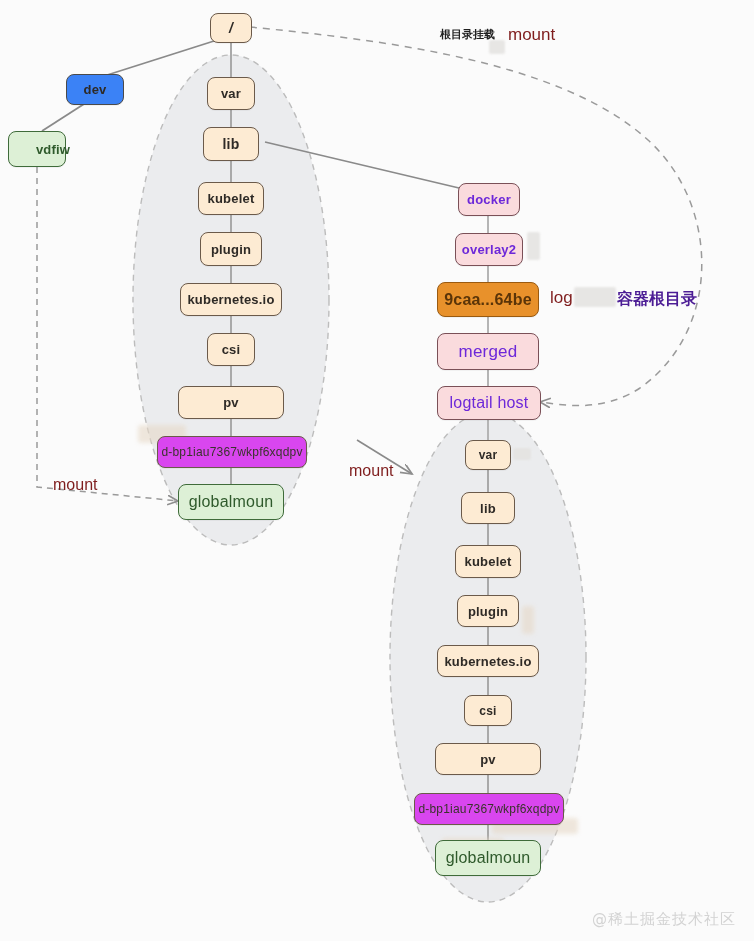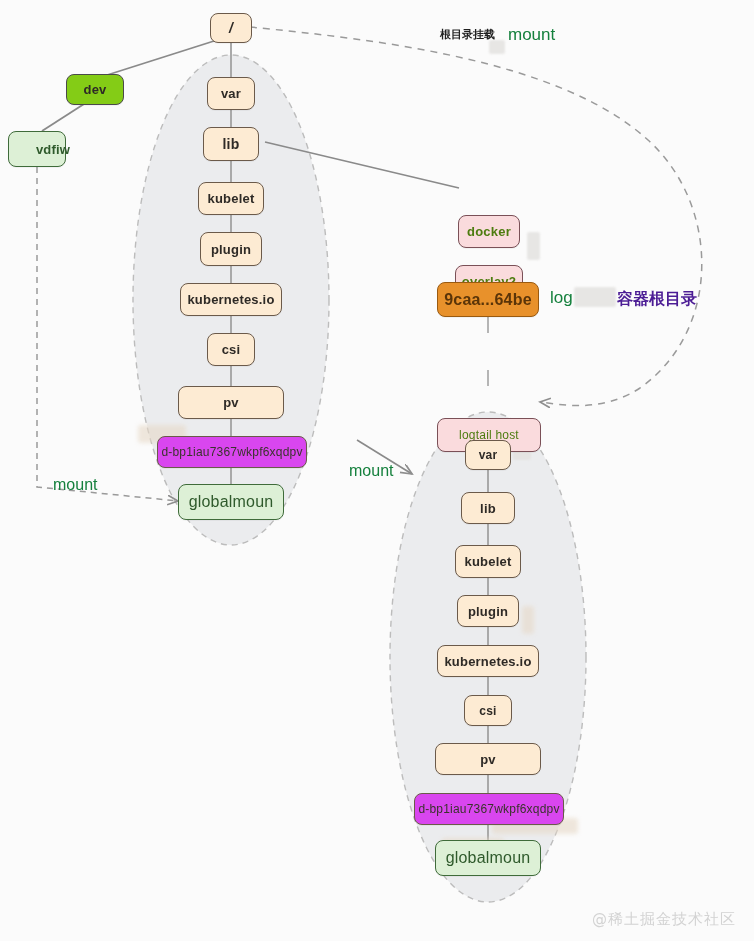--- a/index.html
+++ b/index.html
@@ -17,29 +17,29 @@
     display:flex;align-items:center;justify-content:center;
     border-radius:8px;
     border:1.6px solid #5a4b42;
     font-weight:700;
     color:#2e2a26;
     white-space:nowrap;
     letter-spacing:.2px;
     box-shadow:0 1px 0 rgba(0,0,0,0.04);
   }
   .n-orange{background:#fdebd3;border-color:#6b5a4a;}
-  .n-white {background:#84cc16;border-color:#4a4a4a;}
+  .n-white {background:#3b82f6;border-color:#4a4a4a;}
   .n-green {background:#ddf0d6;border-color:#3f6b3a;color:#2f5a2c;}
-  .n-pink  {background:#fadbdd;border-color:#7a5057;color:#4d7c0f;margin-top:32px;}
+  .n-pink  {background:#fadbdd;border-color:#7a5057;color:#6d28d9;}
   .n-amber {background:#e8912b;border-color:#9a5a10;color:#5a3408;}
   .n-id    {background:#d946ef;border-color:#6b5a4a;font-weight:400;color:#3a332c;}
 
   .label{
     position:absolute;
-    color:#15803d;
+    color:#7f1d1d;
     white-space:nowrap;
     font-weight:400;
   }
   .label-cjk{
     position:absolute;
     color:#1f1f1f;
     font-weight:700;
     white-space:nowrap;
     font-family:"DejaVu Sans",sans-serif;
   }
@@ -149,21 +149,22 @@
   <div class="node n-orange" style="left:200px;top:232px;width:62px;height:34px;font-size:13px;">plugin</div>
   <div class="node n-orange" style="left:180px;top:283px;width:102px;height:33px;font-size:13px;">kubernetes.io</div>
   <div class="node n-orange" style="left:207px;top:333px;width:48px;height:33px;font-size:13px;">csi</div>
   <div class="node n-orange" style="left:178px;top:386px;width:106px;height:33px;font-size:13px;">pv</div>
   <div class="node n-id" style="left:157px;top:436px;width:150px;height:32px;font-size:12px;">d-bp1iau7367wkpf6xqdpv</div>
   <div class="node n-green" style="left:178px;top:484px;width:106px;height:36px;font-size:16px;font-weight:400;">globalmoun</div>
 
   <div class="node n-pink" style="left:458px;top:183px;width:62px;height:33px;font-size:13px;">docker</div>
   <div class="node n-pink" style="left:455px;top:233px;width:68px;height:33px;font-size:13px;">overlay2</div>
   <div class="node n-amber" style="left:437px;top:282px;width:102px;height:35px;font-size:16px;">9caa...64be</div>
-  <div class="node n-pink" style="left:437px;top:386px;width:104px;height:34px;font-size:12px;font-weight:400;">logtail  host</div>
+  <div class="node n-pink" style="left:437px;top:333px;width:102px;height:37px;font-size:17px;font-weight:400;">merged</div>
+  <div class="node n-pink" style="left:437px;top:386px;width:104px;height:34px;font-size:16px;font-weight:400;">logtail  host</div>
 
   <div class="node n-orange" style="left:465px;top:440px;width:46px;height:30px;font-size:12px;">var</div>
   <div class="node n-orange" style="left:461px;top:492px;width:54px;height:32px;font-size:13px;">lib</div>
   <div class="node n-orange" style="left:455px;top:545px;width:66px;height:33px;font-size:13px;">kubelet</div>
   <div class="node n-orange" style="left:457px;top:595px;width:62px;height:32px;font-size:13px;">plugin</div>
   <div class="node n-orange" style="left:437px;top:645px;width:102px;height:32px;font-size:13px;">kubernetes.io</div>
   <div class="node n-orange" style="left:464px;top:695px;width:48px;height:31px;font-size:12px;">csi</div>
   <div class="node n-orange" style="left:435px;top:743px;width:106px;height:32px;font-size:13px;">pv</div>
   <div class="node n-id" style="left:414px;top:793px;width:150px;height:32px;font-size:12px;">d-bp1iau7367wkpf6xqdpv</div>
   <div class="node n-green" style="left:435px;top:840px;width:106px;height:36px;font-size:16px;font-weight:400;">globalmoun</div>

